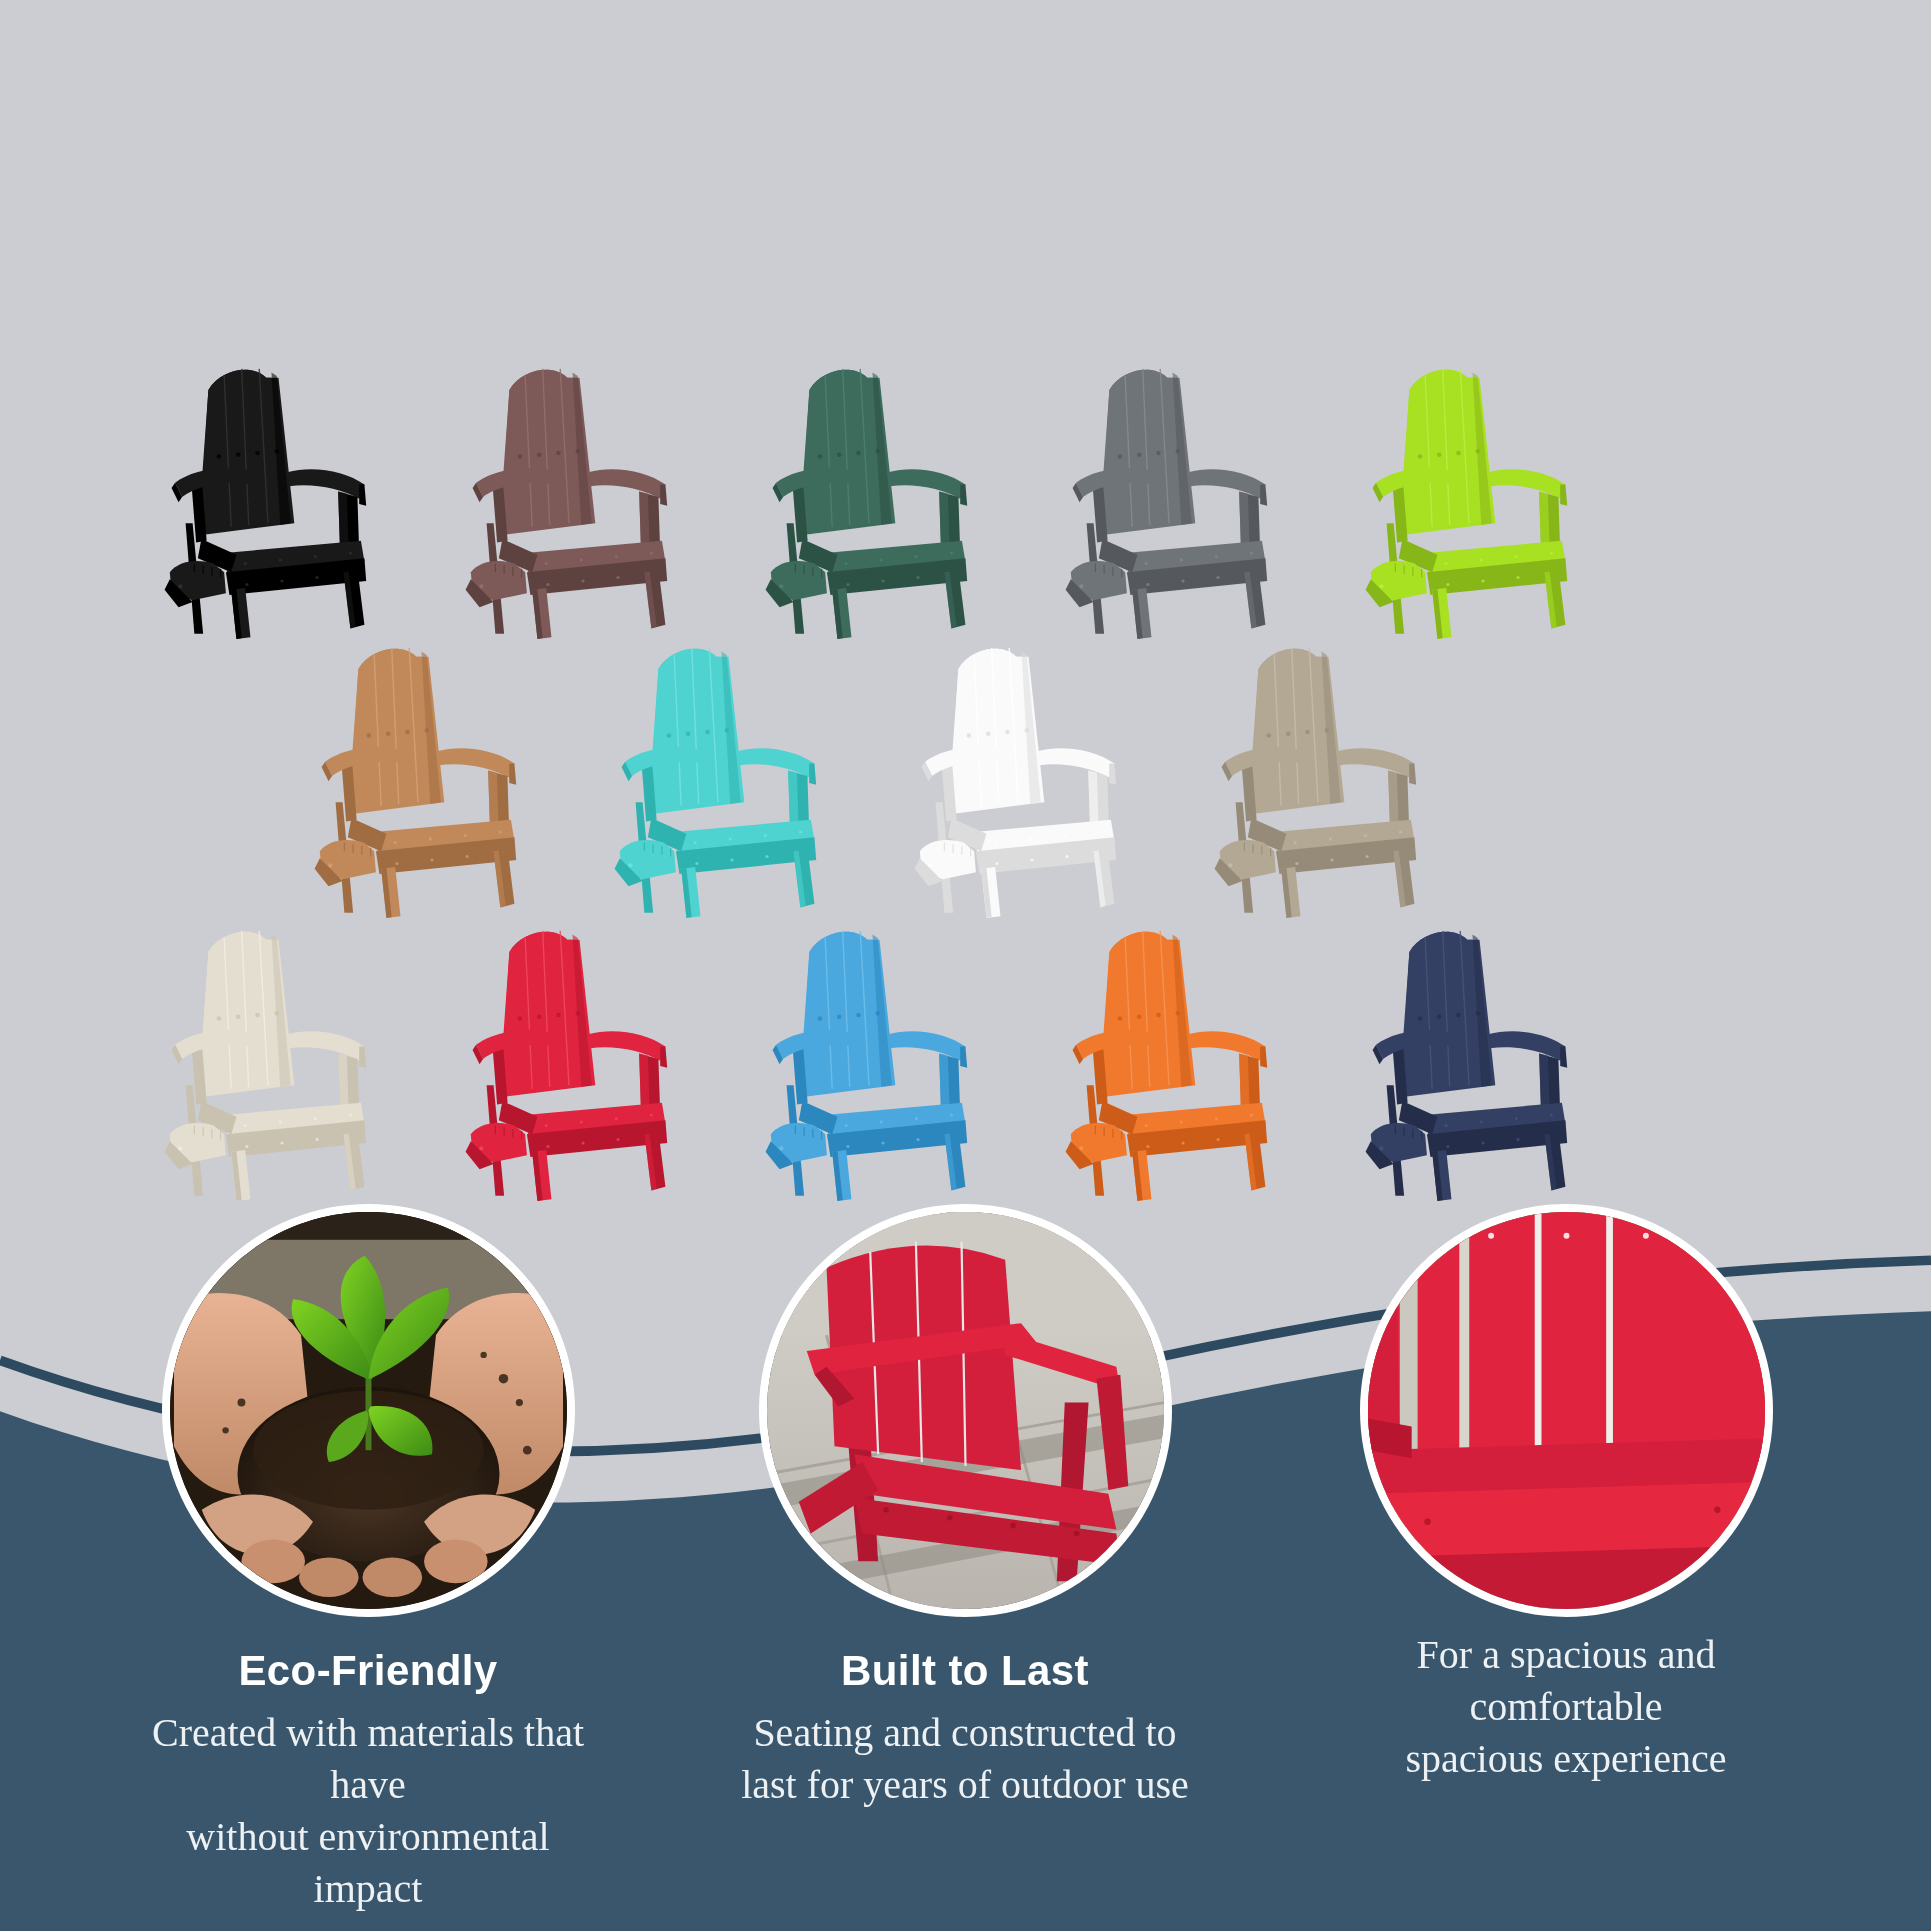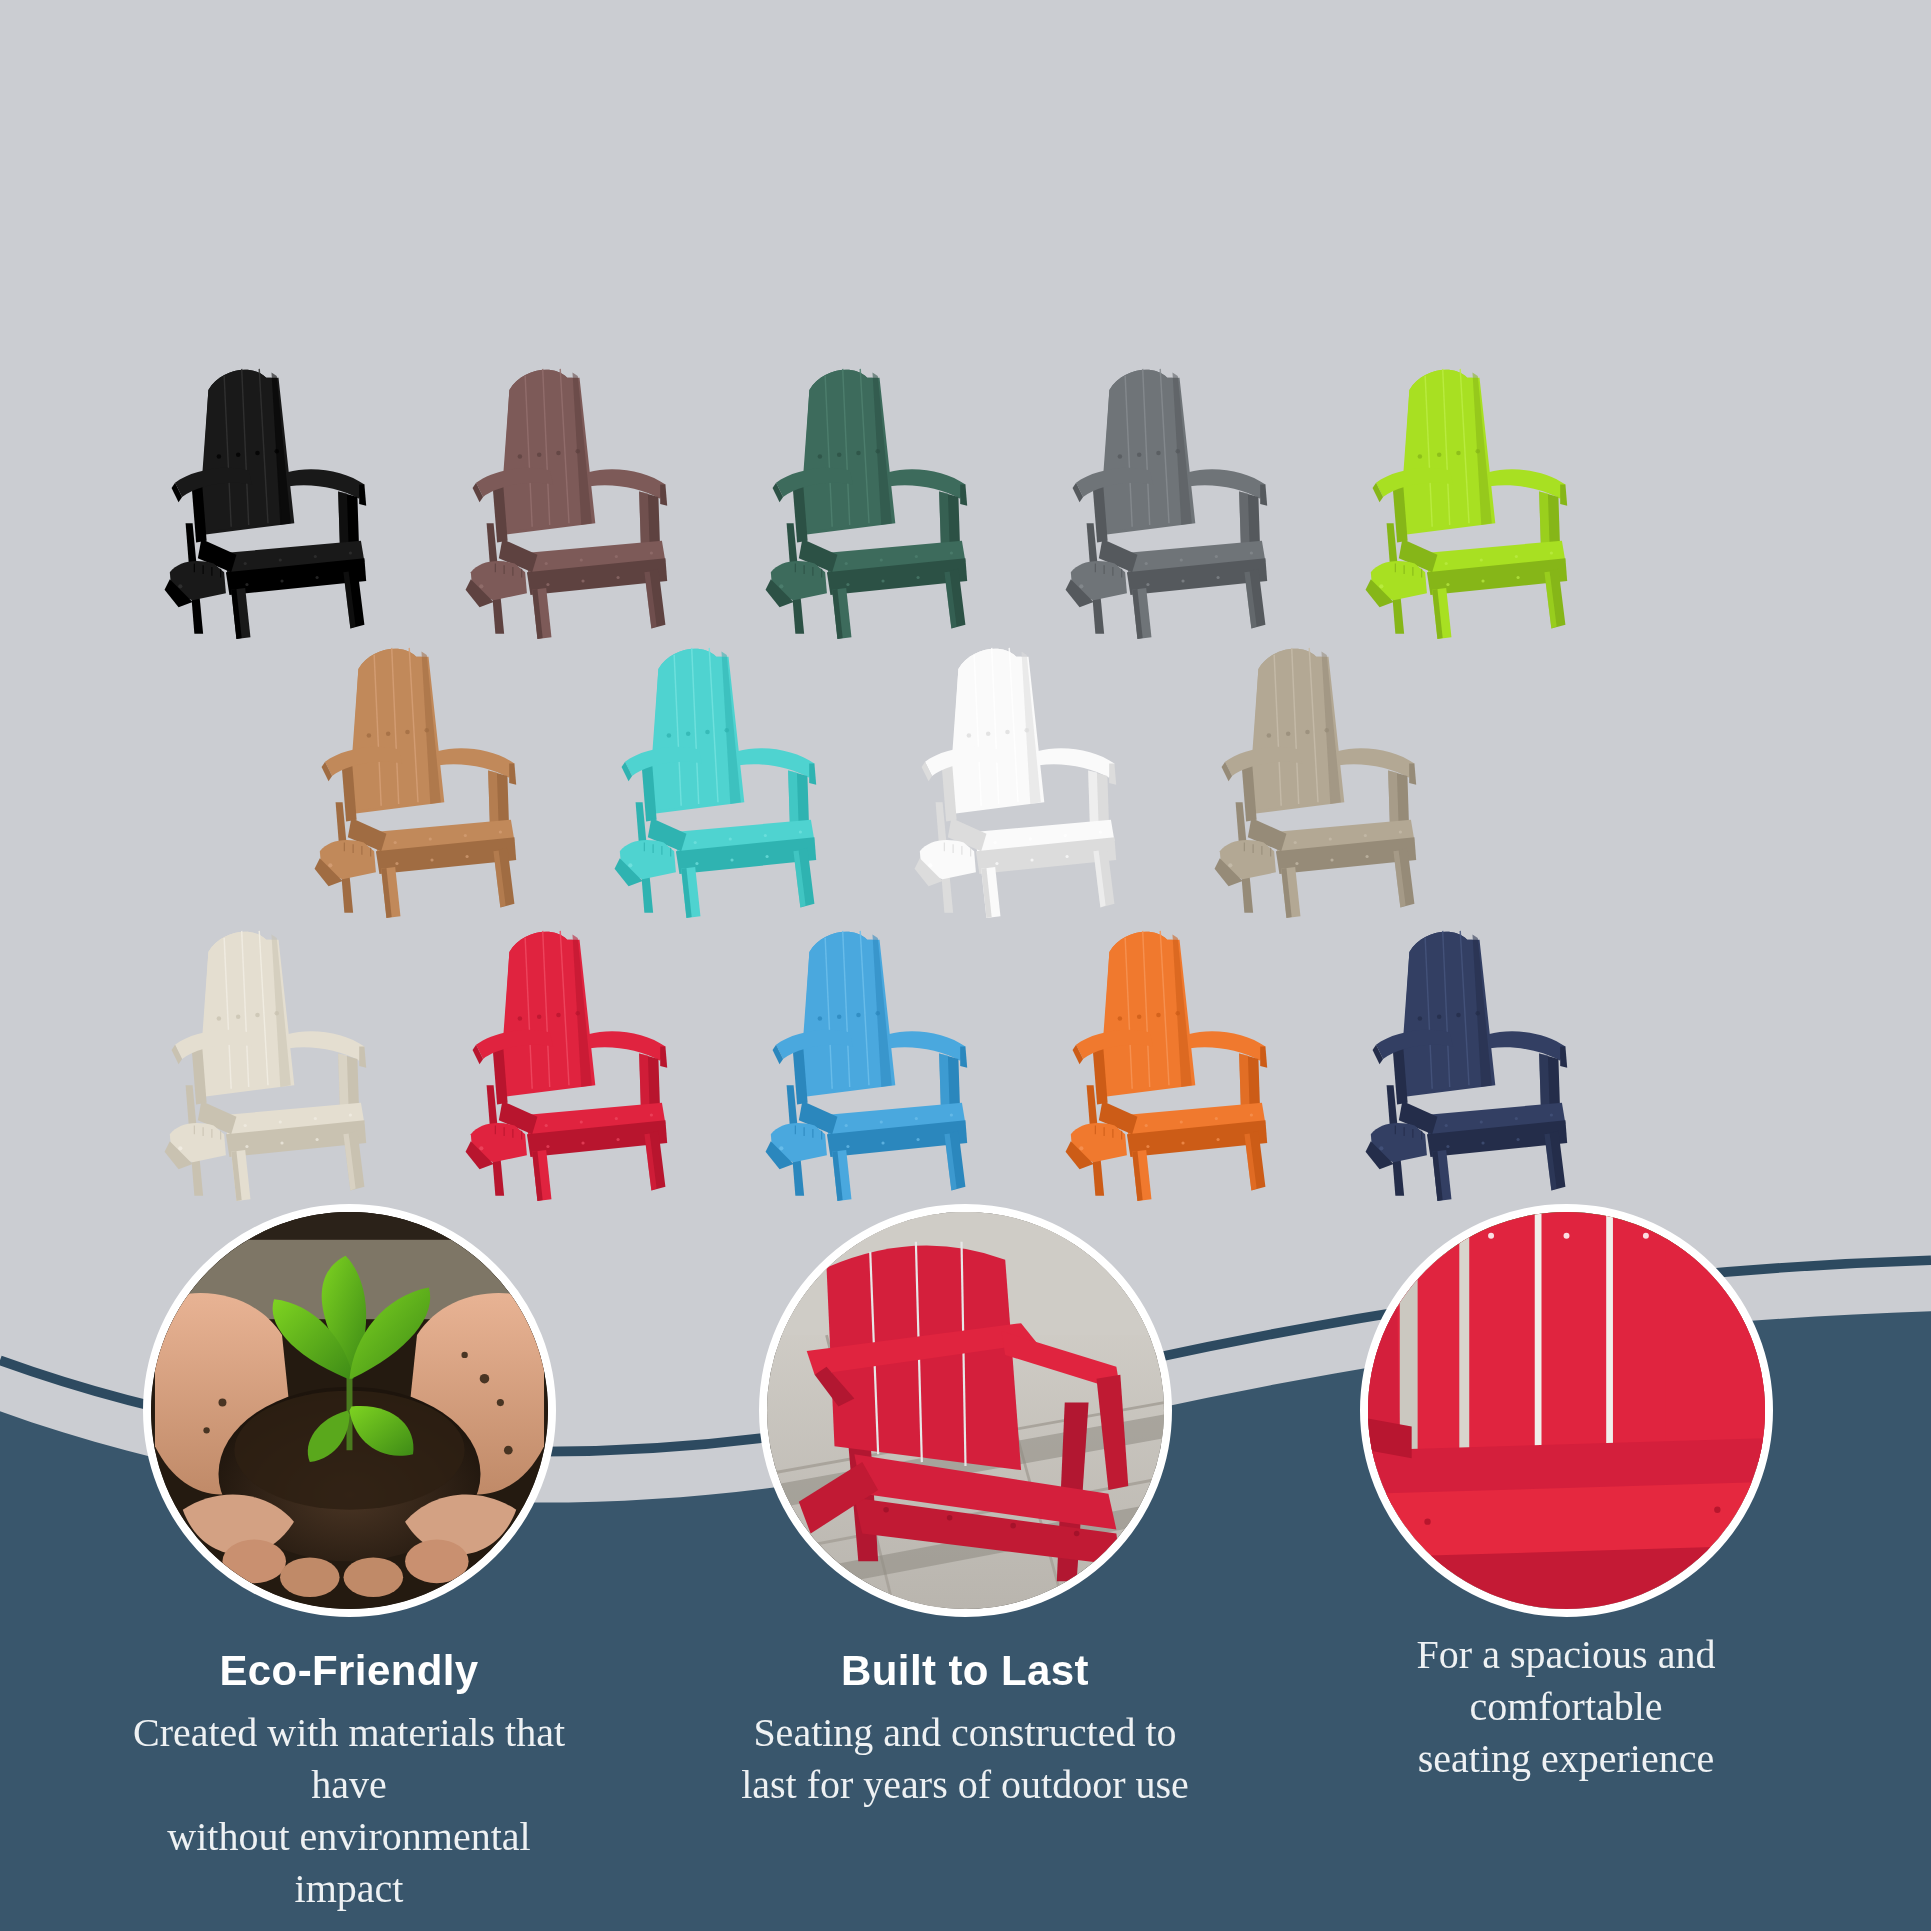--- a/index.html
+++ b/index.html
@@ -994,21 +994,21 @@
       </div>
     </div>
 
   <div class="wave">
     <svg viewBox="0 0 2200 770" preserveAspectRatio="none">
       <path id="wave-line" d="M0,120 C 360,250 760,252 1130,160 C 1470,76 1820,18 2200,6" fill="none" stroke="#2d4a60" stroke-width="11"></path>
       <path id="wave-fill" d="M0,178 C 360,308 760,310 1130,218 C 1470,134 1820,76 2200,64 L2200,770 L0,770 Z" fill="#39566c"></path>
     </svg>
   </div>
 
-  <div class="feature" id="feature-0" style="left:121px;top:1204px;">
+  <div class="feature" id="feature-0" style="left:140px;top:1204px;">
     <div class="circle">
       <svg viewBox="0 0 200 200" preserveAspectRatio="xMidYMid slice">
         <defs>
           <radialGradient id="soilg" cx="50%" cy="62%" r="60%">
             <stop offset="0%" stop-color="#4a3524"></stop>
             <stop offset="100%" stop-color="#1d140c"></stop>
           </radialGradient>
           <linearGradient id="skin" x1="0" y1="0" x2="0" y2="1">
             <stop offset="0%" stop-color="#e8b394"></stop>
             <stop offset="100%" stop-color="#c08a68"></stop>
@@ -1140,18 +1140,18 @@
               <circle cx="30" cy="186" r="1.6"></circle>
             <circle cx="176" cy="150" r="1.6"></circle>
               <circle cx="176" cy="180" r="1.6"></circle>
           </g>
           <path d="M0,104 L22,108 L22,124 L0,120 Z" fill="#b81630"></path>
         </g>
       </svg>
     </div>
     <p class="f-desc">
       <span>For a spacious and comfortable</span><br>
-      <span>seating experience</span>
+      <span>spacious experience</span>
     </p>
   </div>
 
 </div>
 
 
 </body></html>

